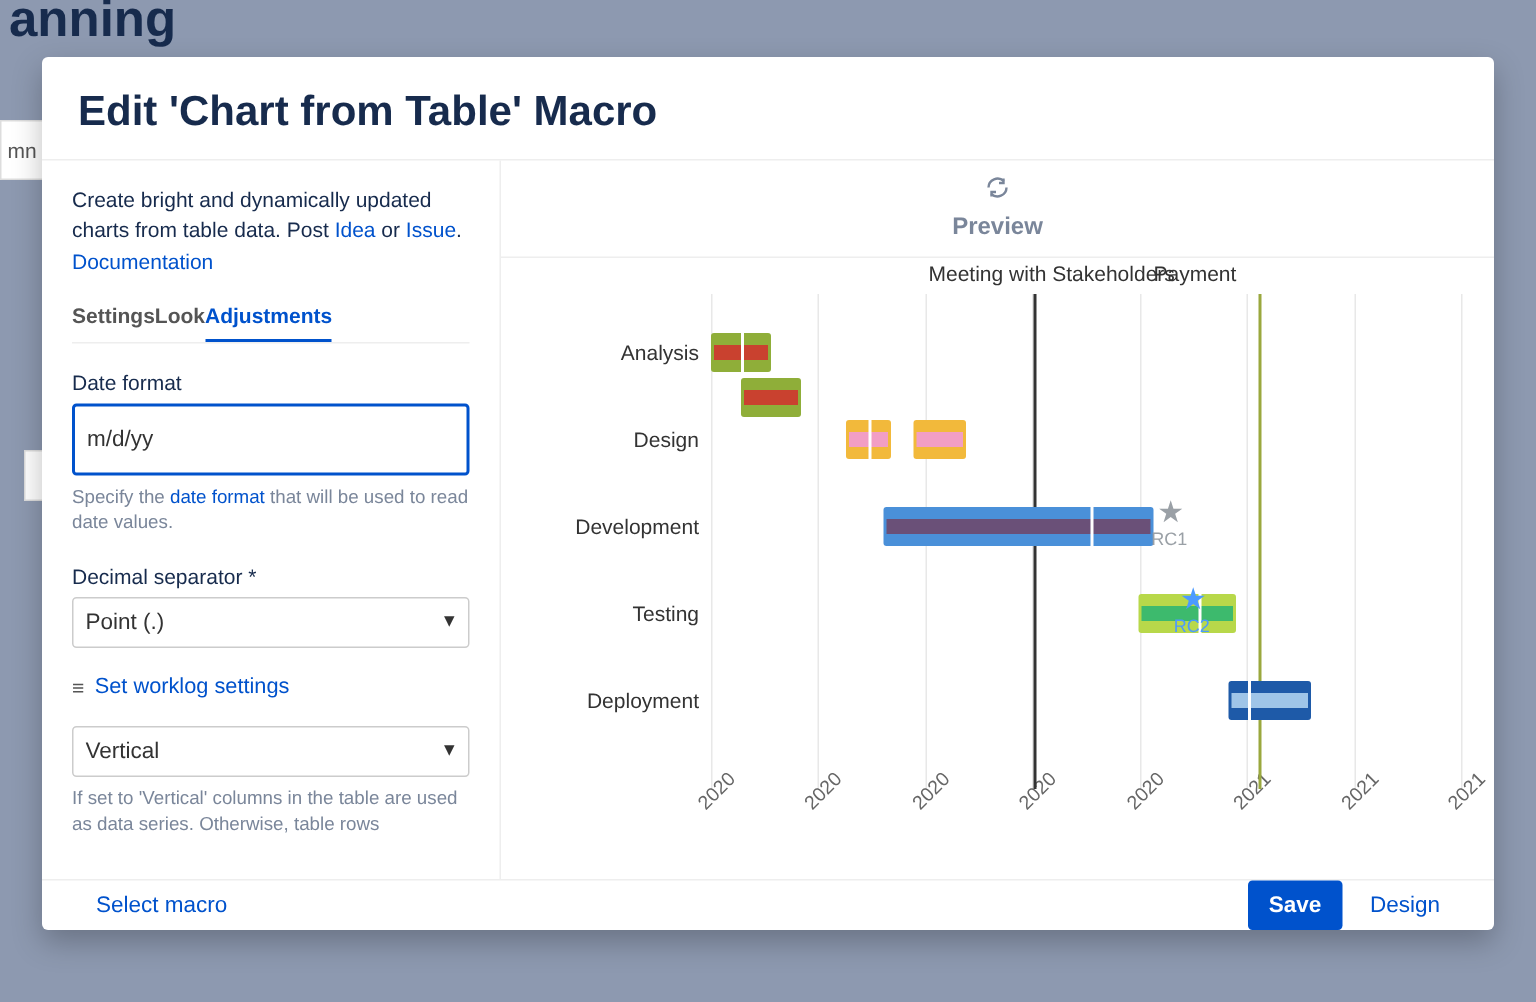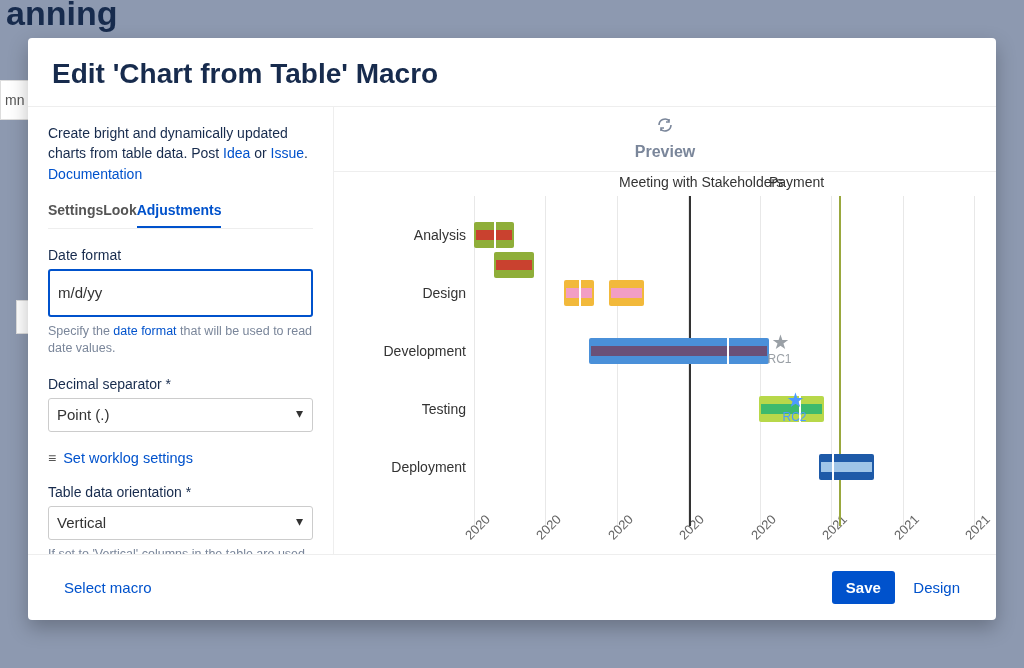--- a/index.html
+++ b/index.html
@@ -33,21 +33,21 @@
   .plot { position:absolute; left:140px; top:24px; right:0; bottom:40px; }
   .rowlbl { position:absolute; left:0; width:132px; text-align:right; color:#333; font-size:14px; }
   .gridv { position:absolute; top:0; bottom:0; width:1px; background:#e8e8e8; }
   .xtick { position:absolute; bottom:0; transform-origin:top left; transform:rotate(-45deg); font-size:13px; color:#666; }
   .ev-line { position:absolute; top:0; bottom:0; width:1.5px; }
   .ev-lbl { position:absolute; font-size:14px; color:#333; white-space:nowrap; }
   .bar { position:absolute; border-radius:2px; }
   .bar .inner1 { position:absolute; left:2px; right:2px; height:40%; top:30%; }
   .splitgap { position:absolute; top:0; bottom:0; width:2px; background:#fff; }
   .star { position:absolute; font-size:20px; line-height:1; }
-  .m-footer { display:flex; align-items:center; justify-content:space-between; padding:16px 22px; border-top:1px solid #eee; }
+  .m-footer { display:flex; align-items:center; justify-content:space-between; padding:0 22px; border-top:1px solid #eee; }
   .btn { border:none; border-radius:3px; padding:8px 14px; font-size:15px; cursor:pointer; }
   .btn-primary { background:#0052cc; color:#fff; font-weight:600; }
   .btn-link { background:transparent; color:#0052cc; }
 </style>
 </head>
 <body>
 
 <div class="bg-text">anning</div>
 <div class="bg-cell1">mn</div>
 <div class="bg-cell2">ts</div>
@@ -85,21 +85,20 @@
       </div>
 
       <div class="block">
         <div class="wl">
           <span class="wl-icon">≡</span>
           <span>Set worklog settings</span>
         </div>
       </div>
 
       <div class="block">
-        <div class="fld-label">Table data orientation *</div>
         <div class="sel-wrap">
           <select class="sel">
             <option>Vertical</option>
           </select>
         </div>
         <div class="hint">If set to 'Vertical' columns in the table are used as data series. Otherwise, table rows</div>
       </div>
     </div>
 
     <div class="rightpane">

